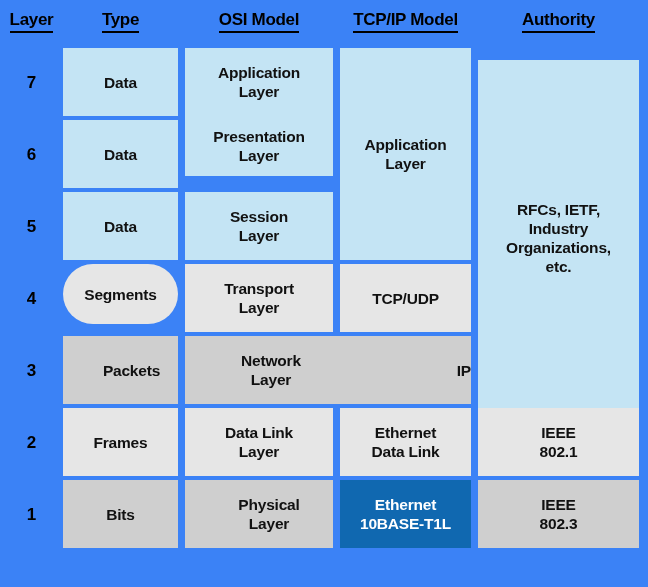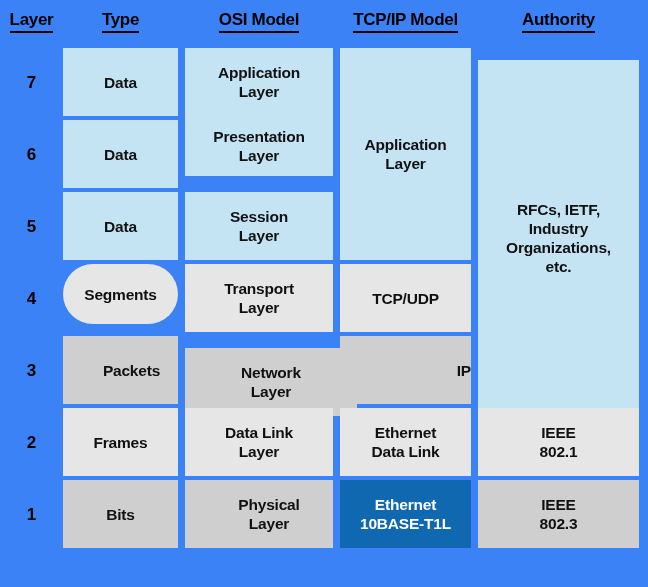--- a/index.html
+++ b/index.html
@@ -168,21 +168,21 @@
           <span class="txt">Session</span>
           <span class="txt">Layer</span>
         </span>
       </div>
     <div class="cell gray-lt" style="left:185px; top:220px; width:148px; height:68px;">
         <span>
           <span class="txt">Transport</span>
           <span class="txt">Layer</span>
         </span>
       </div>
-    <div class="cell gray-dk" style="left:185px; top:292px; width:172px; height:68px;margin-top:12px;">
+    <div class="cell gray-dk" style="left:185px; top:292px; width:172px; height:68px;">
         <span>
           <span class="txt">Network</span>
           <span class="txt">Layer</span>
         </span>
       </div>
     <div class="cell gray-lt" style="left:185px; top:364px; width:148px; height:68px;">
         <span>
           <span class="txt">Data Link</span>
           <span class="txt">Layer</span>
         </span>

